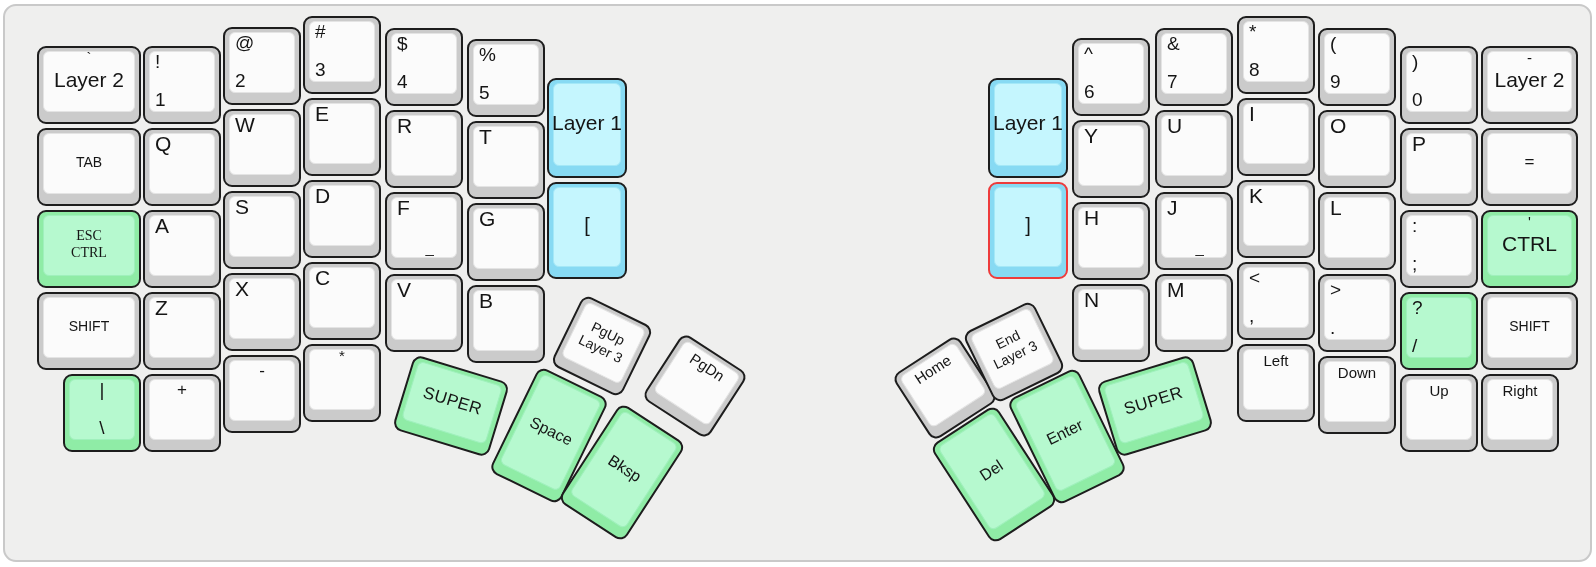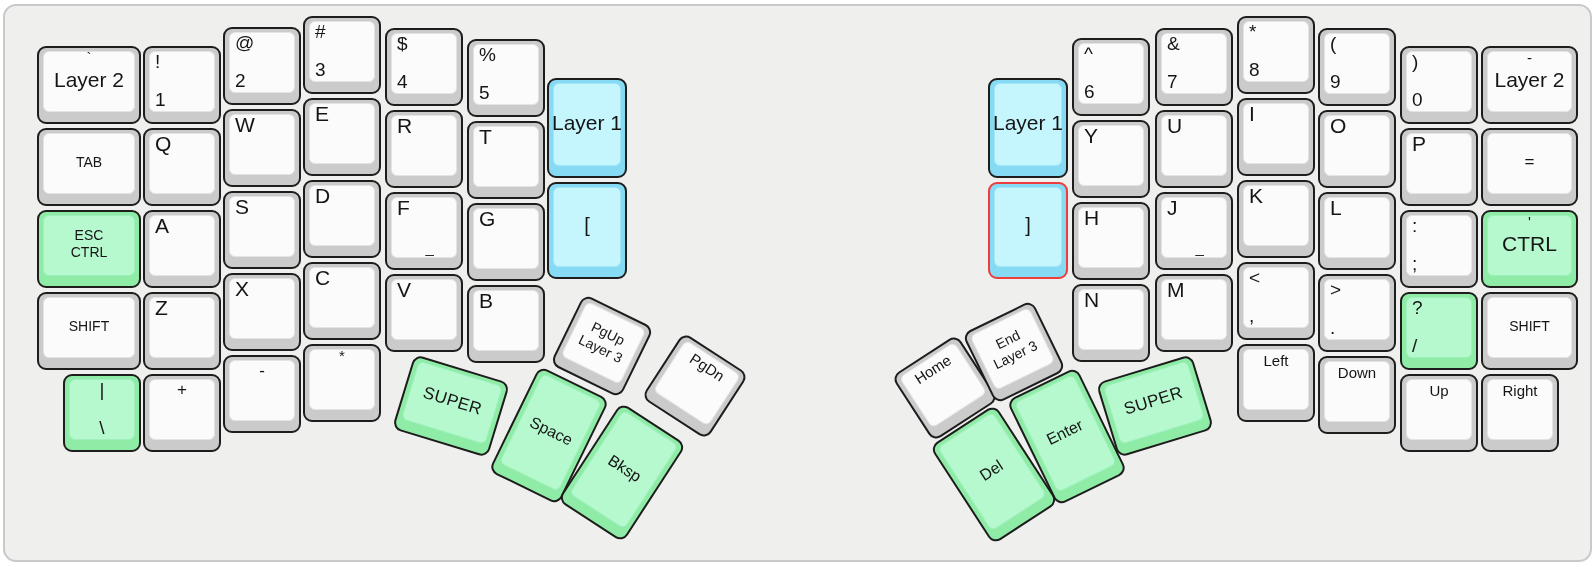--- a/index.html
+++ b/index.html
@@ -106,21 +106,21 @@
       <div class="p1">E</div>
     </div>
     <div class="key gray letter" style="left: 385px; top: 110px; width: 78px; height: 78px;">
       <div class="cap"></div>
       <div class="p1">R</div>
     </div>
     <div class="key gray letter" style="left: 467px; top: 121px; width: 78px; height: 78px;">
       <div class="cap"></div>
       <div class="p1">T</div>
     </div>
-    <div class="key green center2" style="left: 37px; top: 210px; width: 104px; height: 78px;">
+    <div class="key green center2" style="left: 37px; top: 210px; width: 104px; height: 78px; font-family: Liberation Serif, serif;">
       <div class="cap"></div>
       <div class="c2">
         <div>ESC</div>
         <div>CTRL</div>
       </div>
     </div>
     <div class="key gray letter" style="left: 143px; top: 210px; width: 78px; height: 78px;">
       <div class="cap"></div>
       <div class="p1">A</div>
     </div>

